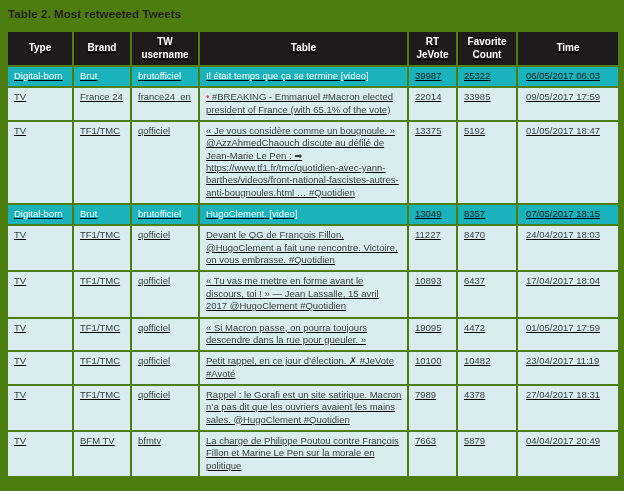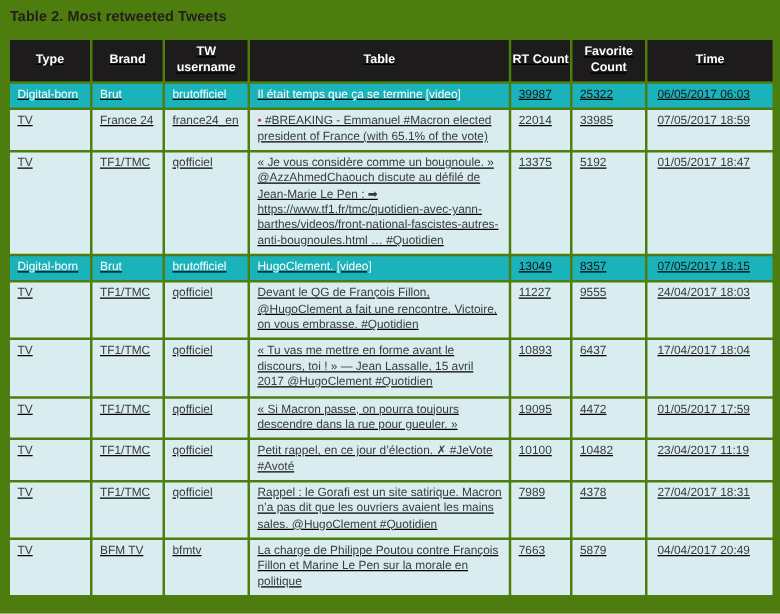--- a/index.html
+++ b/index.html
@@ -98,21 +98,21 @@
         <col class="c-rt">
         <col class="c-fav">
         <col class="c-time">
     </colgroup>
     <thead>
       <tr id="head-row">
           <th class="col-type">Type</th>
           <th class="col-brand">Brand</th>
           <th class="col-username">TW username</th>
           <th class="col-text">Table</th>
-          <th class="col-rt">RT Count</th>
+          <th class="col-rt">RT JeVote</th>
           <th class="col-fav">Favorite Count</th>
           <th class="col-time">Time</th>
         </tr>
     </thead>
     <tbody id="body-rows">
         <tr class="hl">
           <td class="col-type">Digital-born</td>
           <td class="col-brand">Brut</td>
           <td class="col-username">brutofficiel</td>
           <td class="col-text">Il était temps que ça se termine [video]</td>
@@ -120,21 +120,21 @@
           <td class="col-fav">25322</td>
           <td class="col-time">06/05/2017 06:03</td>
         </tr>
         <tr>
           <td class="col-type">TV</td>
           <td class="col-brand">France 24</td>
           <td class="col-username">france24_en</td>
           <td class="col-text"><span class="red-bullet">• </span>#BREAKING - Emmanuel #Macron elected president of France (with 65.1% of the vote)</td>
           <td class="col-rt">22014</td>
           <td class="col-fav">33985</td>
-          <td class="col-time">07/05/2017 18:59</td>
+          <td class="col-time">09/05/2017 17:59</td>
         </tr>
         <tr>
           <td class="col-type">TV</td>
           <td class="col-brand">TF1/TMC</td>
           <td class="col-username">qofficiel</td>
           <td class="col-text">« Je vous considère comme un bougnoule. » @AzzAhmedChaouch discute au défilé de Jean-Marie Le Pen : ➡ https://www.tf1.fr/tmc/quotidien-avec-yann-barthes/videos/front-national-fascistes-autres-anti-bougnoules.html … #Quotidien</td>
           <td class="col-rt">13375</td>
           <td class="col-fav">5192</td>
           <td class="col-time">01/05/2017 18:47</td>
         </tr>
@@ -146,21 +146,21 @@
           <td class="col-rt">13049</td>
           <td class="col-fav">8357</td>
           <td class="col-time">07/05/2017 18:15</td>
         </tr>
         <tr>
           <td class="col-type">TV</td>
           <td class="col-brand">TF1/TMC</td>
           <td class="col-username">qofficiel</td>
           <td class="col-text">Devant le QG de François Fillon, @HugoClement a fait une rencontre. Victoire, on vous embrasse. #Quotidien</td>
           <td class="col-rt">11227</td>
-          <td class="col-fav">9555</td>
+          <td class="col-fav">8470</td>
           <td class="col-time">24/04/2017 18:03</td>
         </tr>
         <tr>
           <td class="col-type">TV</td>
           <td class="col-brand">TF1/TMC</td>
           <td class="col-username">qofficiel</td>
           <td class="col-text">« Tu vas me mettre en forme avant le discours, toi ! » — Jean Lassalle, 15 avril 2017 @HugoClement #Quotidien</td>
           <td class="col-rt">10893</td>
           <td class="col-fav">6437</td>
           <td class="col-time">17/04/2017 18:04</td>

